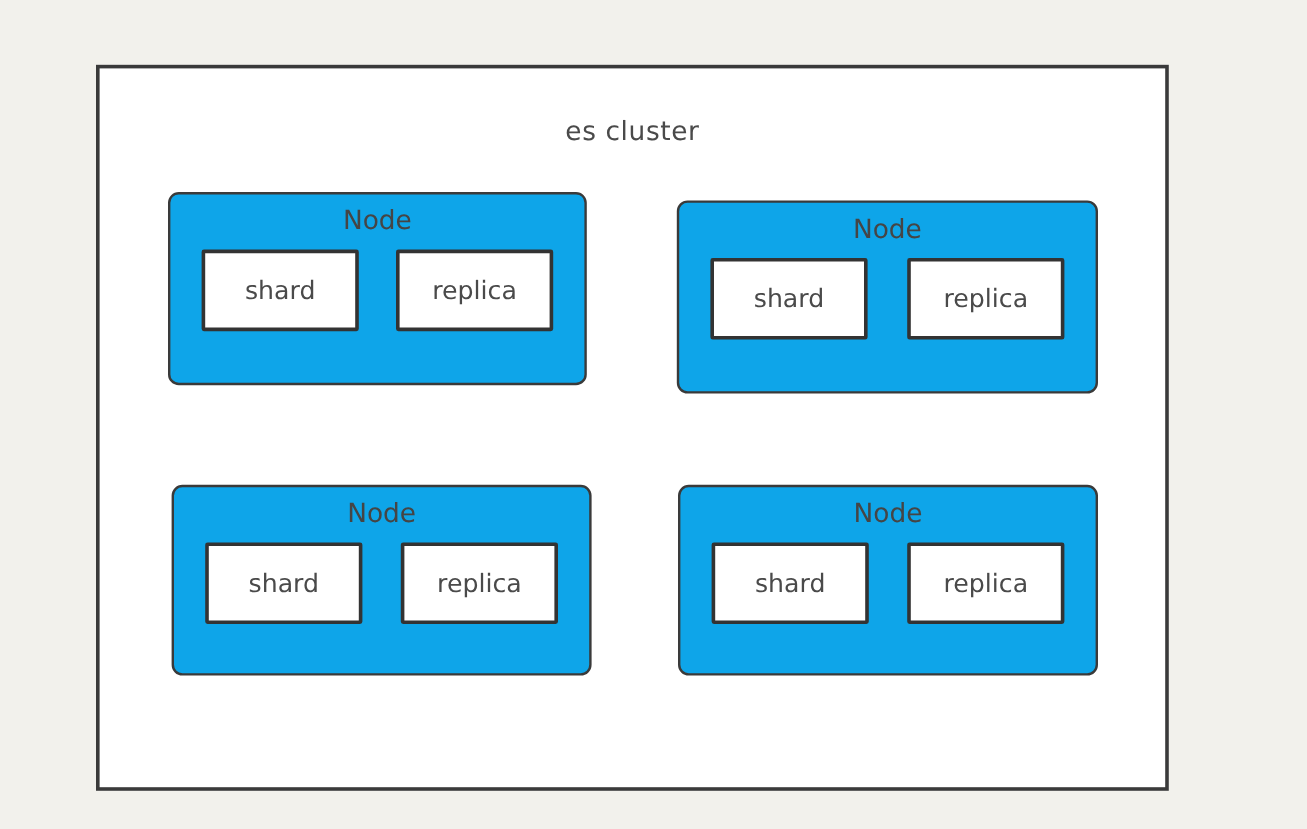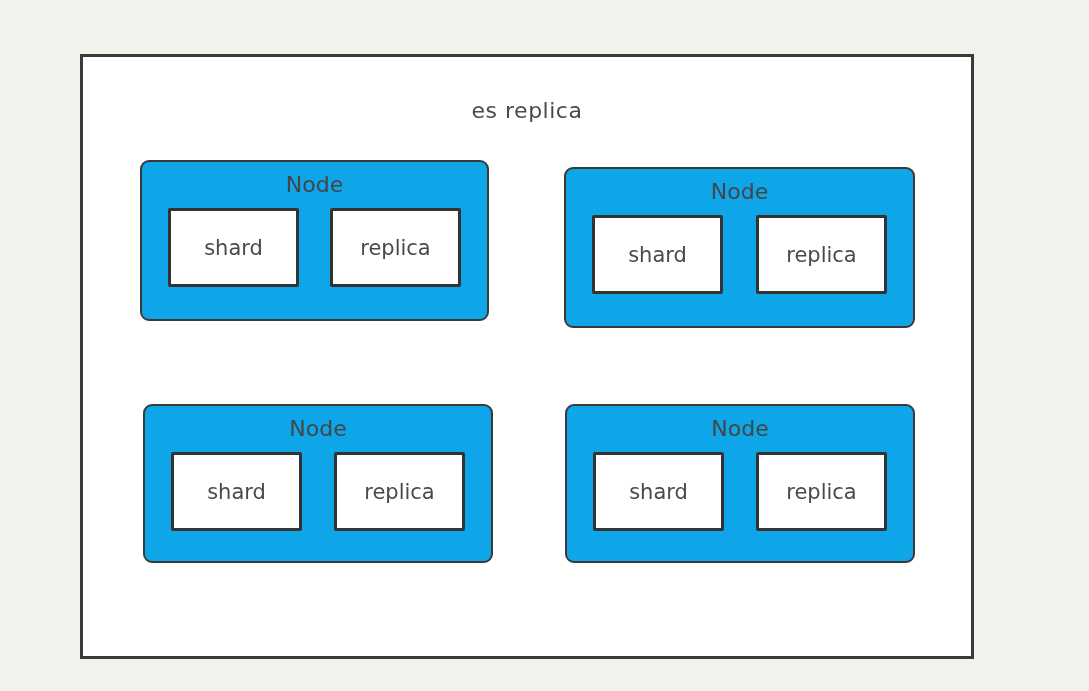--- a/index.html
+++ b/index.html
@@ -52,37 +52,37 @@
     color: #454545;
   }
   .box-row {
     display: flex;
     justify-content: space-between;
     padding: 0 26px;
     margin-top: 9px;
   }
   .inner-box {
     width: 131px;
-    height: 79px;
+    height: 68px;
     border: 3px solid #333333;
     border-radius: 2px;
     background: #ffffff;
     display: flex;
     align-items: center;
     justify-content: center;
     font-size: 21px;
     color: #4a4a4a;
   }
 </style>
 </head>
 <body>
 
 <div class="frame"></div>
 
-<div class="title">es replica</div>
+<div class="title">es cluster</div>
 
 <div class="node node-tl">
   <div class="node-label">Node</div>
   <div class="box-row">
     <div class="inner-box">
       <span>shard</span>
     </div>
     <div class="inner-box">
       <span>replica</span>
     </div>

